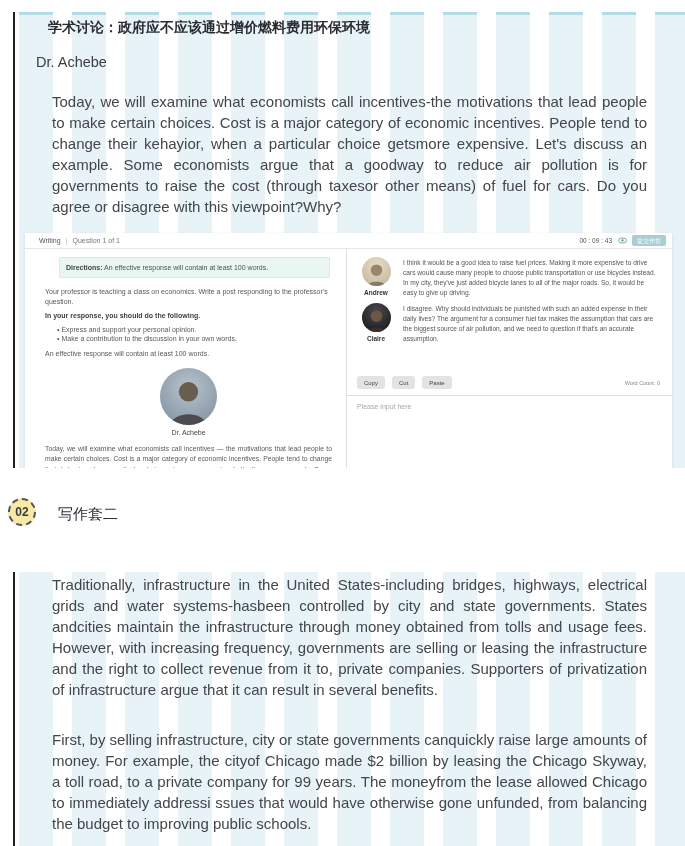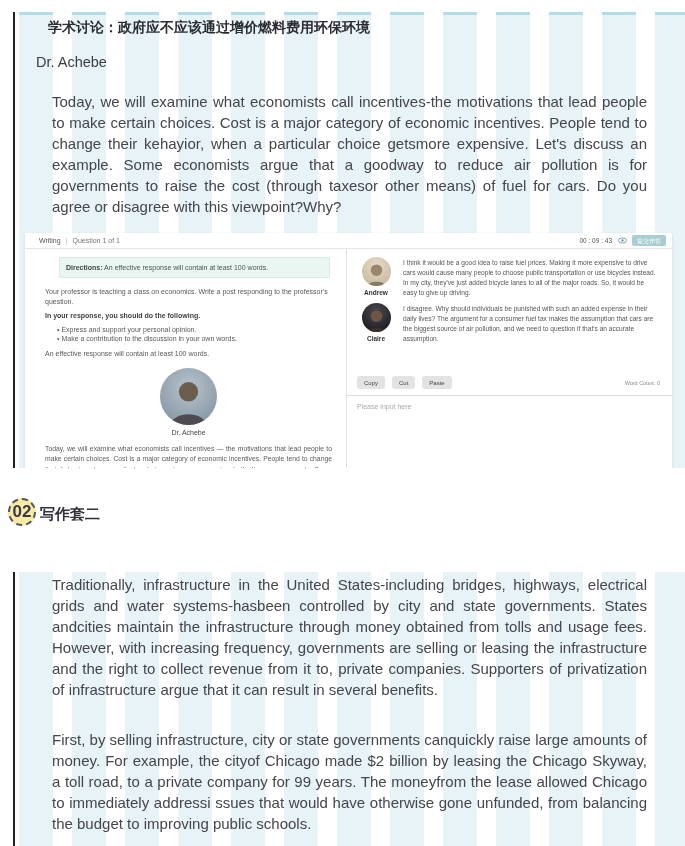--- a/index.html
+++ b/index.html
@@ -99,23 +99,23 @@
     border-top:1px solid #ddd; margin:6px -10px 0 -8px; flex:1;
     padding:7px 10px 0 10px; font-size:7px; color:#a8a8a8;
   }
 
   
   .band { position:relative; height:88px; background:#fff; }
   .badge {
     position:absolute; left:8px; top:30px; width:28px; height:28px; border-radius:50%;
     background:#f8e9a4; border:2px dashed #55555f;
     display:flex; align-items:center; justify-content:center;
-    font-size:17px; font-weight:bold; color:#3a3a46;
-  }
-  .band-label { position:absolute; left:40px; top:37px; font-size:15px; font-weight:bold; color:#31313b; }
+    font-size:12px; font-weight:bold; color:#3a3a46;
+  }
+  .band-label { position:absolute; left:58px; top:37px; font-size:15px; font-weight:normal; color:#31313b; }
 
   .sec2 .cn-title { padding-top:14px; }
 </style>
 </head>
 <body>
 
 <div class="page">
 
   <div class="sec sec1">
     <div class="edge-caps-top"></div>

